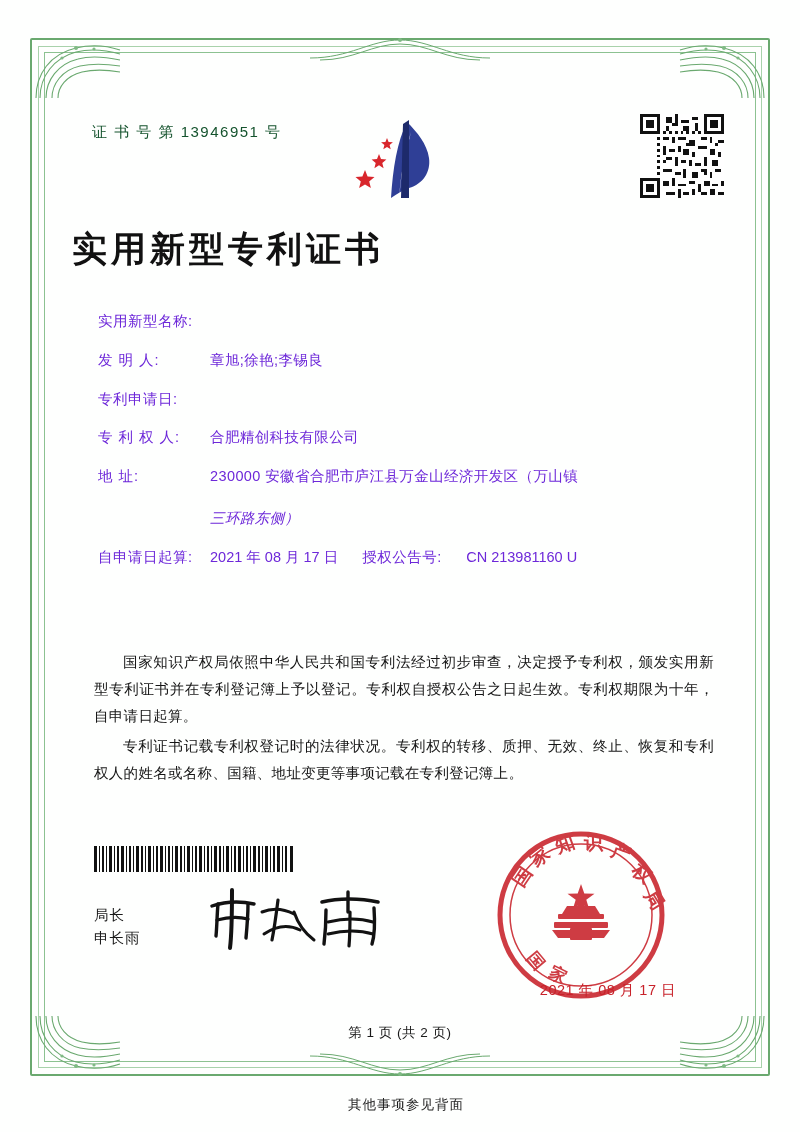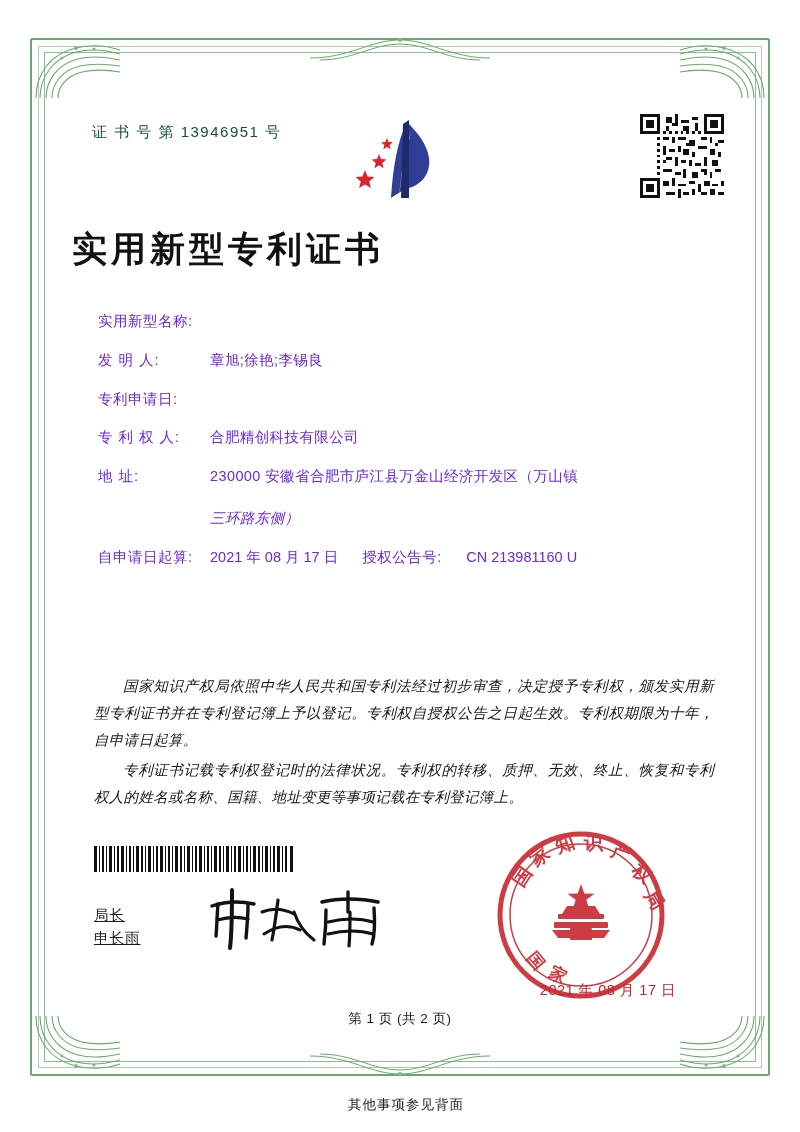--- a/index.html
+++ b/index.html
@@ -148,22 +148,21 @@
   .pair-right .field-label {
     width: 104px;
     flex: 0 0 104px;
   }
 
   
   .paragraphs {
     position: absolute;
     left: 22px;
     right: 14px;
-    top: 587px;
-    font-style: italic;
+    top: 563px;
   }
   .paragraphs p {
     margin: 0 0 4px 0;
     font-size: 14.5px;
     line-height: 1.85;
     text-align: justify;
     text-indent: 2em;
     letter-spacing: 0.3px;
     color: #151515;
   }
@@ -179,21 +178,20 @@
   .barcode svg { display:block; }
 
   
   .sig-block {
     position: absolute;
     left: 22px;
     top: 818px;
     font-size: 14.5px;
     line-height: 1.6;
     letter-spacing: 1px;
-    text-decoration: underline;
   }
   .signature-script {
     position: absolute;
     left: 130px;
     top: 796px;
     width: 200px;
     height: 70px;
   }
   .signature-script svg { display: block; }
 
@@ -211,21 +209,21 @@
     right: 52px;
     top: 895px;
     font-size: 14.5px;
     color: #c8222a;
     letter-spacing: 0.5px;
   }
 
   .page-num {
     position: absolute;
     left: 0; right: 0;
-    bottom: 18px;
+    bottom: 4px;
     text-align: center;
     font-size: 13.5px;
     letter-spacing: 0.5px;
     color: #1a1a1a;
   }
 
   .footer-note {
     position: absolute;
     left: 12px; right: 0;
     bottom: 18px;

